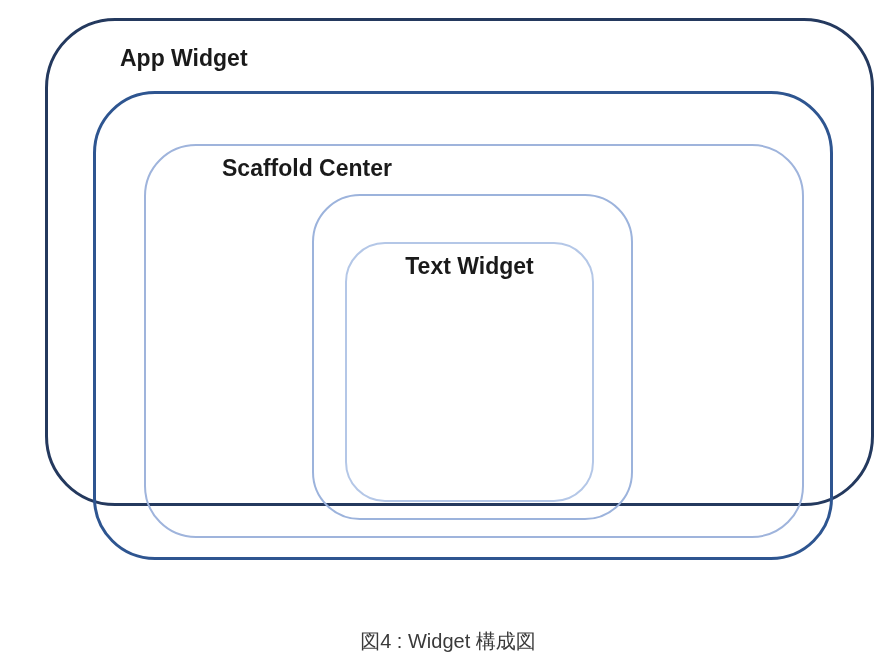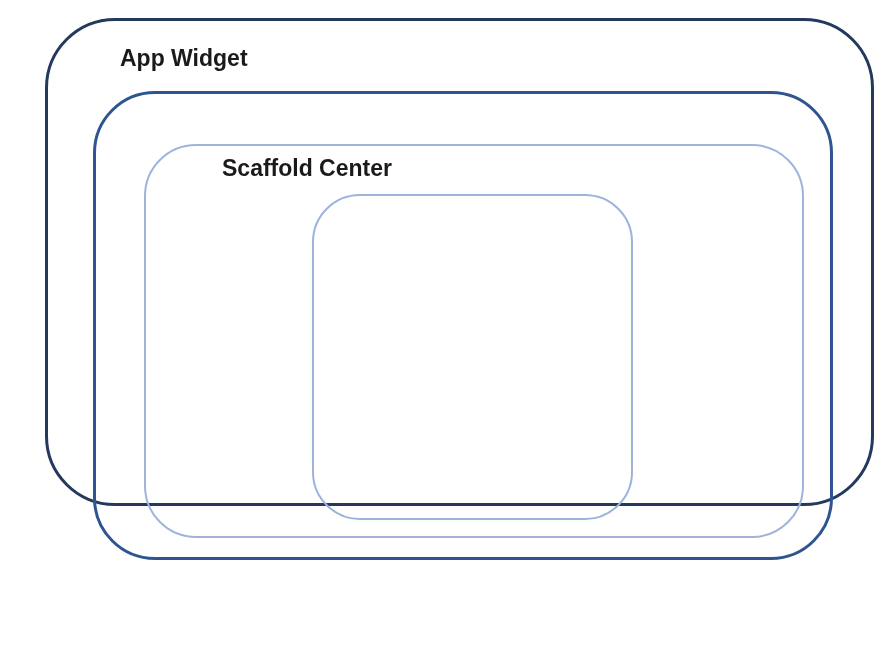--- a/index.html
+++ b/index.html
@@ -107,20 +107,24 @@
   <div class="box box-app">
     <span class="box-label">App Widget</span>
 
     <div class="box box-materialapp">
 
       <div class="box box-scaffold">
         <span class="box-label">Scaffold Center</span>
 
         <div class="box box-center">
 
+          <div class="box box-text">
+            <span class="box-label">Text Widget</span>
+          </div>
 
         </div>
       </div>
     </div>
   </div>
 
+  <div class="caption">図4 : Widget 構成図</div>
 
 </div>
 
 </body></html>

